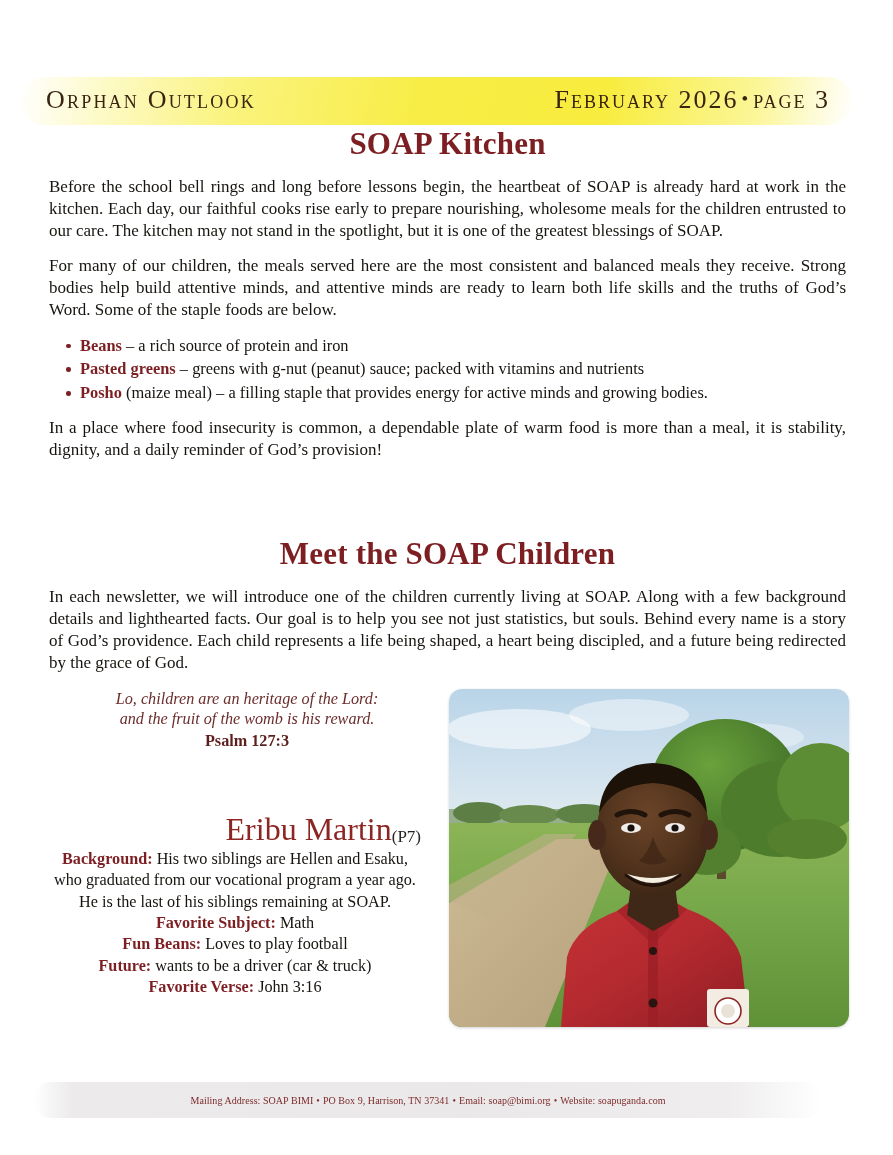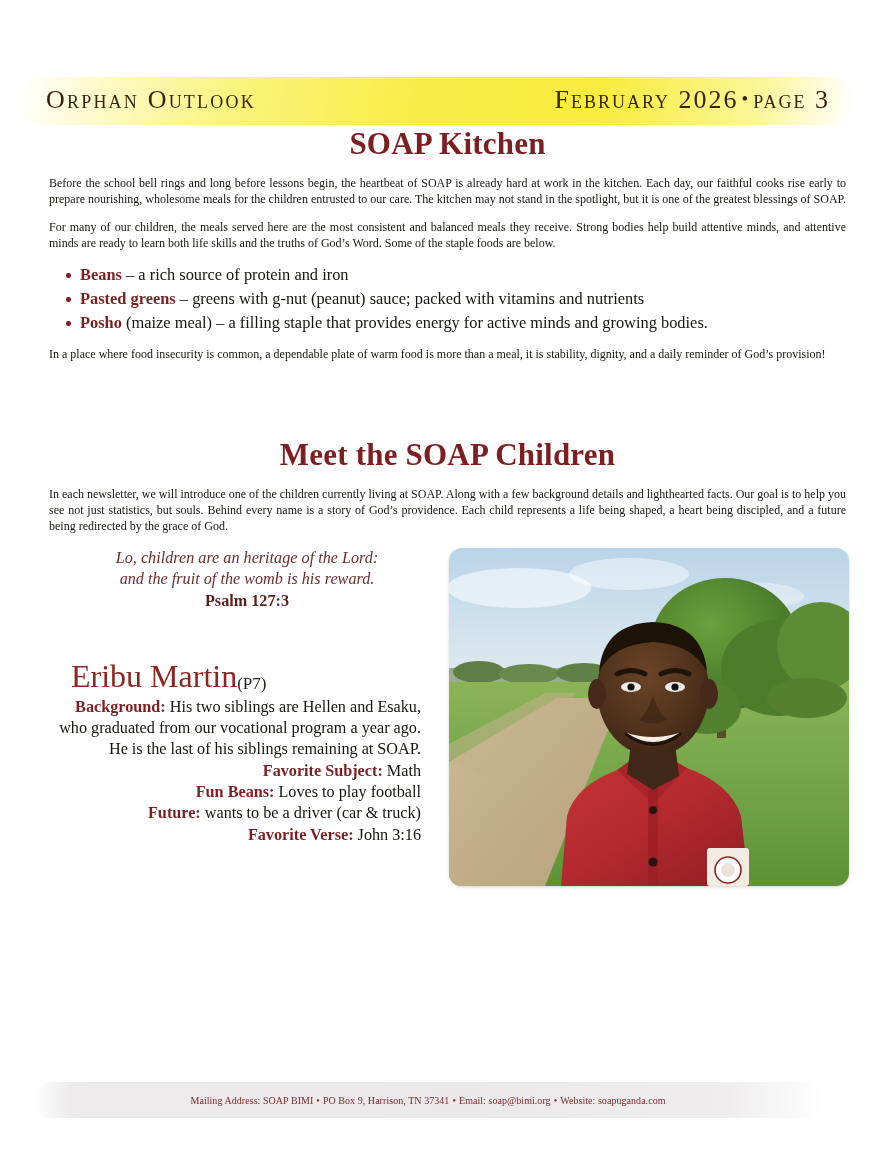--- a/index.html
+++ b/index.html
@@ -84,21 +84,21 @@
   h1.section-title {
     font-size: 31px;
     font-weight: bold;
     color: #7d1f22;
     text-align: center;
     margin: 0 0 14px 0;
     letter-spacing: 0.2px;
   }
 
   p.body {
-    font-size: 12px;
+    font-size: 17px;
     line-height: 1.30;
     text-align: justify;
     margin: 0 0 13px 0;
     color: #17140f;
   }
 
   ul.foods {
     list-style: none;
     margin: 0 0 13px 0;
     padding: 0 0 0 17px;
@@ -172,40 +172,41 @@
   .verse-ref {
     display: block;
     font-style: normal;
     font-weight: bold;
     color: #5d1f1d;
     margin-top: 1px;
     text-align: center;
   }
 
   .child-name {
-    text-align: left;
+    text-align: right;
     font-size: 32px;
     color: #8d2523;
-    margin: 48px 0 2px 0;
+    margin: 60px 0 2px 0;
     padding-left: 22px;
     line-height: 1.1;
   }
   .child-grade {
     font-size: 17px;
     color: #2a2420;
     vertical-align: baseline;
     position: relative;
     top: 2px;
   }
 
   .fact {
     font-size: 16.2px;
     line-height: 1.32;
     color: #17140f;
     margin: 0;
+    text-align: center;
   }
   .fact-label {
     font-weight: bold;
     color: #7d1f22;
   }
 
   
   .photo {
     position: absolute;
     right: -3px;

